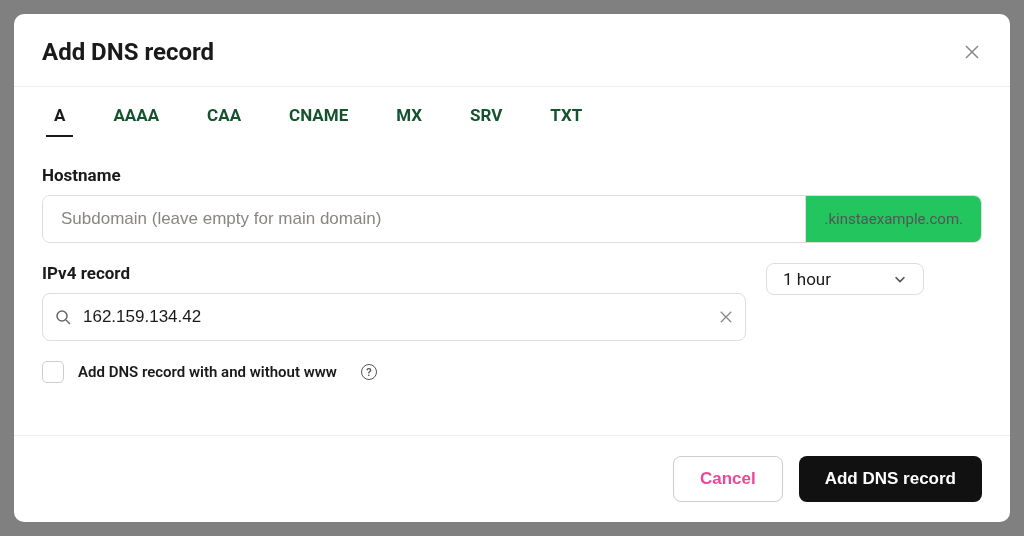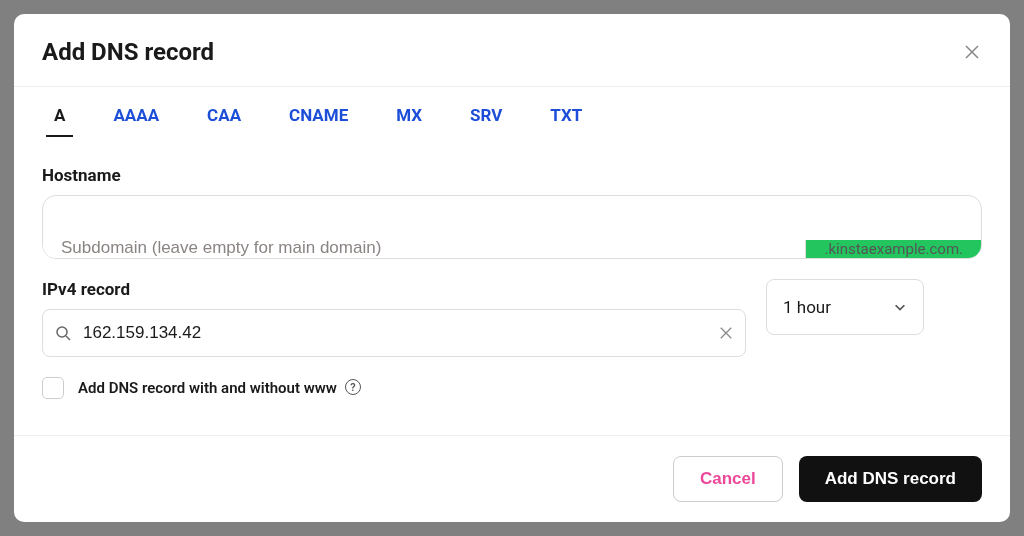--- a/index.html
+++ b/index.html
@@ -59,21 +59,21 @@
     }
     .tabs {
       display: flex;
       gap: 48px;
       padding: 18px 12px 0 12px;
       margin-bottom: 28px;
     }
     .tab {
       font-size: 17px;
       font-weight: 700;
-      color: #1d4ed8;
+      color: #14532d;
       padding-bottom: 12px;
       cursor: pointer;
       position: relative;
     }
     .tab.active {
       color: #1a1a1a;
     }
     .tab.active::after {
       content: "";
       position: absolute;
@@ -96,25 +96,24 @@
       flex: 1;
     }
     .form-label {
       font-size: 17px;
       font-weight: 700;
       color: #1a1a1a;
       margin-bottom: 10px;
     }
     .hostname-field {
       display: flex;
-      height: 64px;
+      height: 48px;
       border: 1px solid #ddd;
-      border-radius: 14px;
+      border-radius: 8px;
       overflow: hidden;
-      align-items: flex-end;
     }
     .hostname-input {
       flex: 1;
       border: none;
       padding: 0 18px;
       font-size: 17px;
       color: #1a1a1a;
       outline: none;
     }
     .hostname-input::placeholder {
@@ -153,21 +152,21 @@
     }
     .ip-field .clear-icon {
       color: #888;
       cursor: pointer;
       display: flex;
     }
     .ttl-field {
       display: flex;
       align-items: center;
       justify-content: space-between;
-      height: 56px;
+      height: 32px;
       border: 1px solid #ddd;
       border-radius: 8px;
       padding: 0 16px;
       width: 158px;
       cursor: pointer;
     }
     .ttl-value {
       font-size: 17px;
       color: #1a1a1a;
     }
@@ -187,21 +186,22 @@
       border: 1.5px solid #ccc;
       border-radius: 5px;
       cursor: pointer;
       background: #fff;
     }
     .checkbox-label {
       font-size: 15px;
       font-weight: 600;
       color: #1a1a1a;
       display: flex;
-      gap: 8px;
+      align-items: center;
+      gap: 24px;
     }
     .help-icon {
       width: 16px;
       height: 16px;
       border: 1.3px solid #555;
       border-radius: 50%;
       display: inline-flex;
       align-items: center;
       justify-content: center;
       font-size: 11px;

